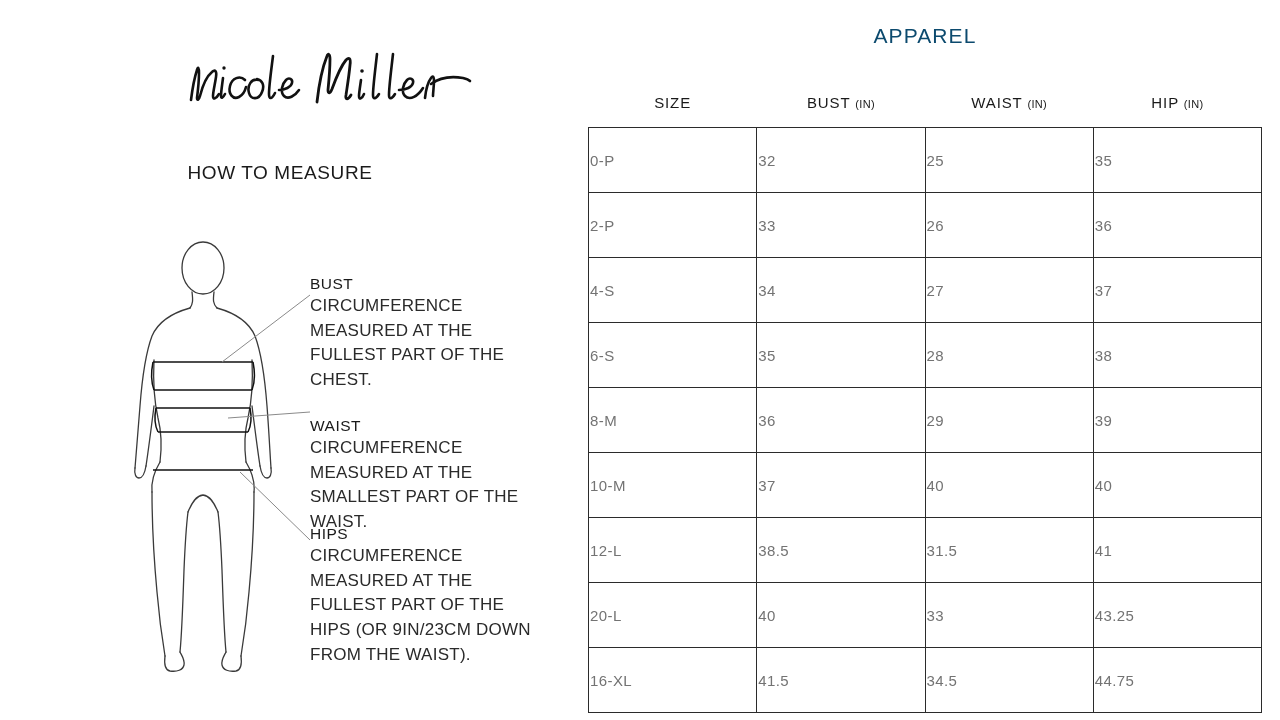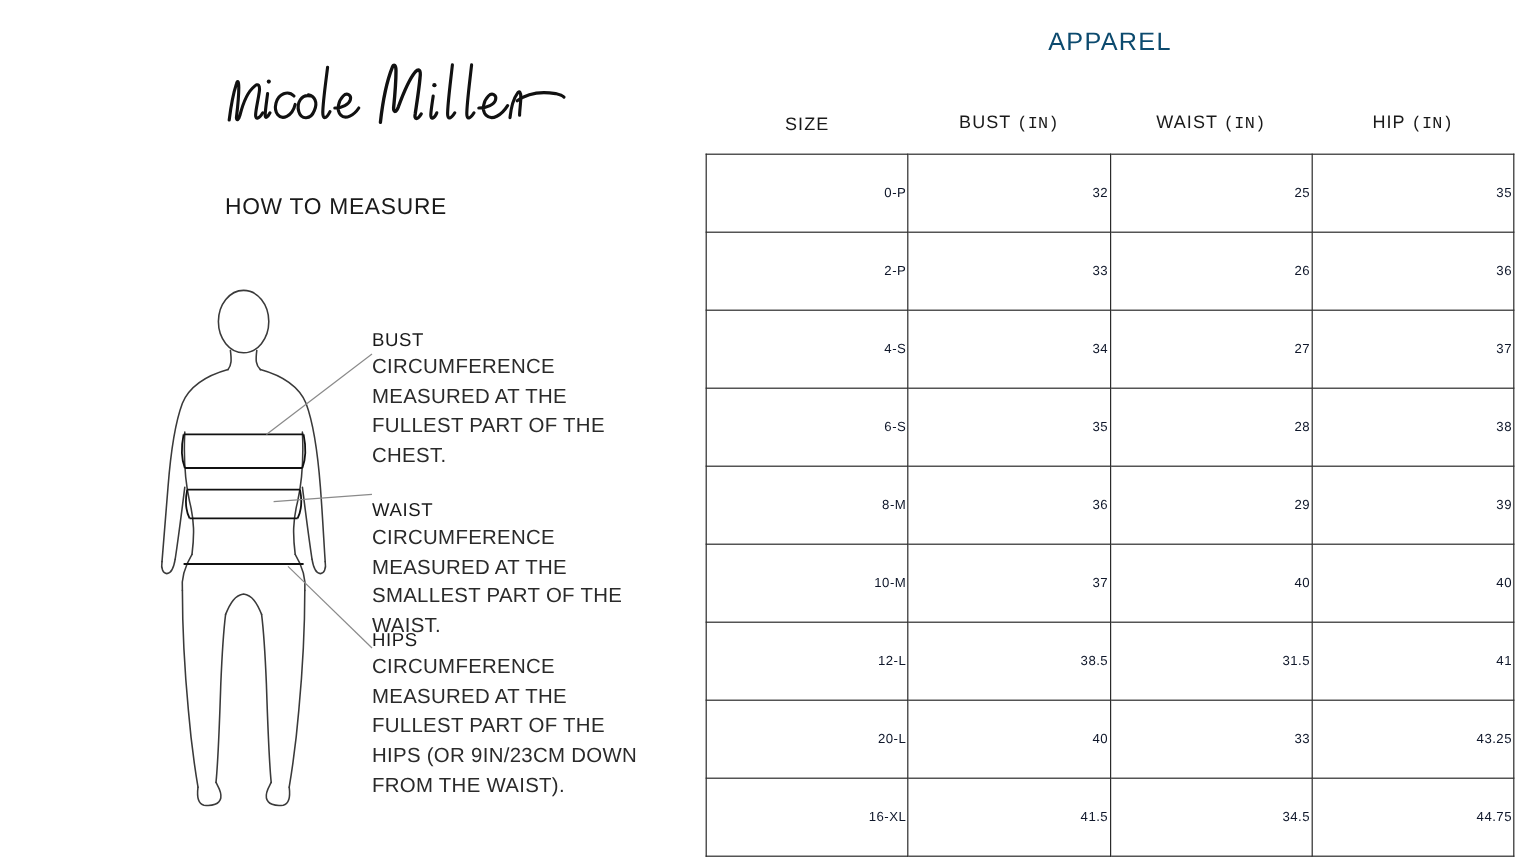--- a/index.html
+++ b/index.html
@@ -110,30 +110,29 @@
   table.size-table thead th {
     font-weight: normal;
     font-size: 15px;
     letter-spacing: 0.9px;
     padding: 8px 0 16px 0;
     border: none;
     color: #1a1a1a;
     text-align: center;
   }
   table.size-table thead th .unit {
-    font-size: 14px;
+    font-size: 11px;
     letter-spacing: 0.3px;
-    font-family: Liberation Mono, monospace;
   }
   table.size-table tbody td {
     border: 1px solid #2b2b2b;
-    text-align: right;
-    font-size: 11px;
+    text-align: left;
+    font-size: 15px;
     height: 62px;
-    color: #0f172a;
+    color: #737373;
     letter-spacing: 0.4px;
   }
   table.size-table col.c-size { width: 136px; }
   table.size-table col.c-bust { width: 136px; }
   table.size-table col.c-waist { width: 136px; }
   table.size-table col.c-hip { width: 136px; }
 </style>
 </head>
 <body>
 

